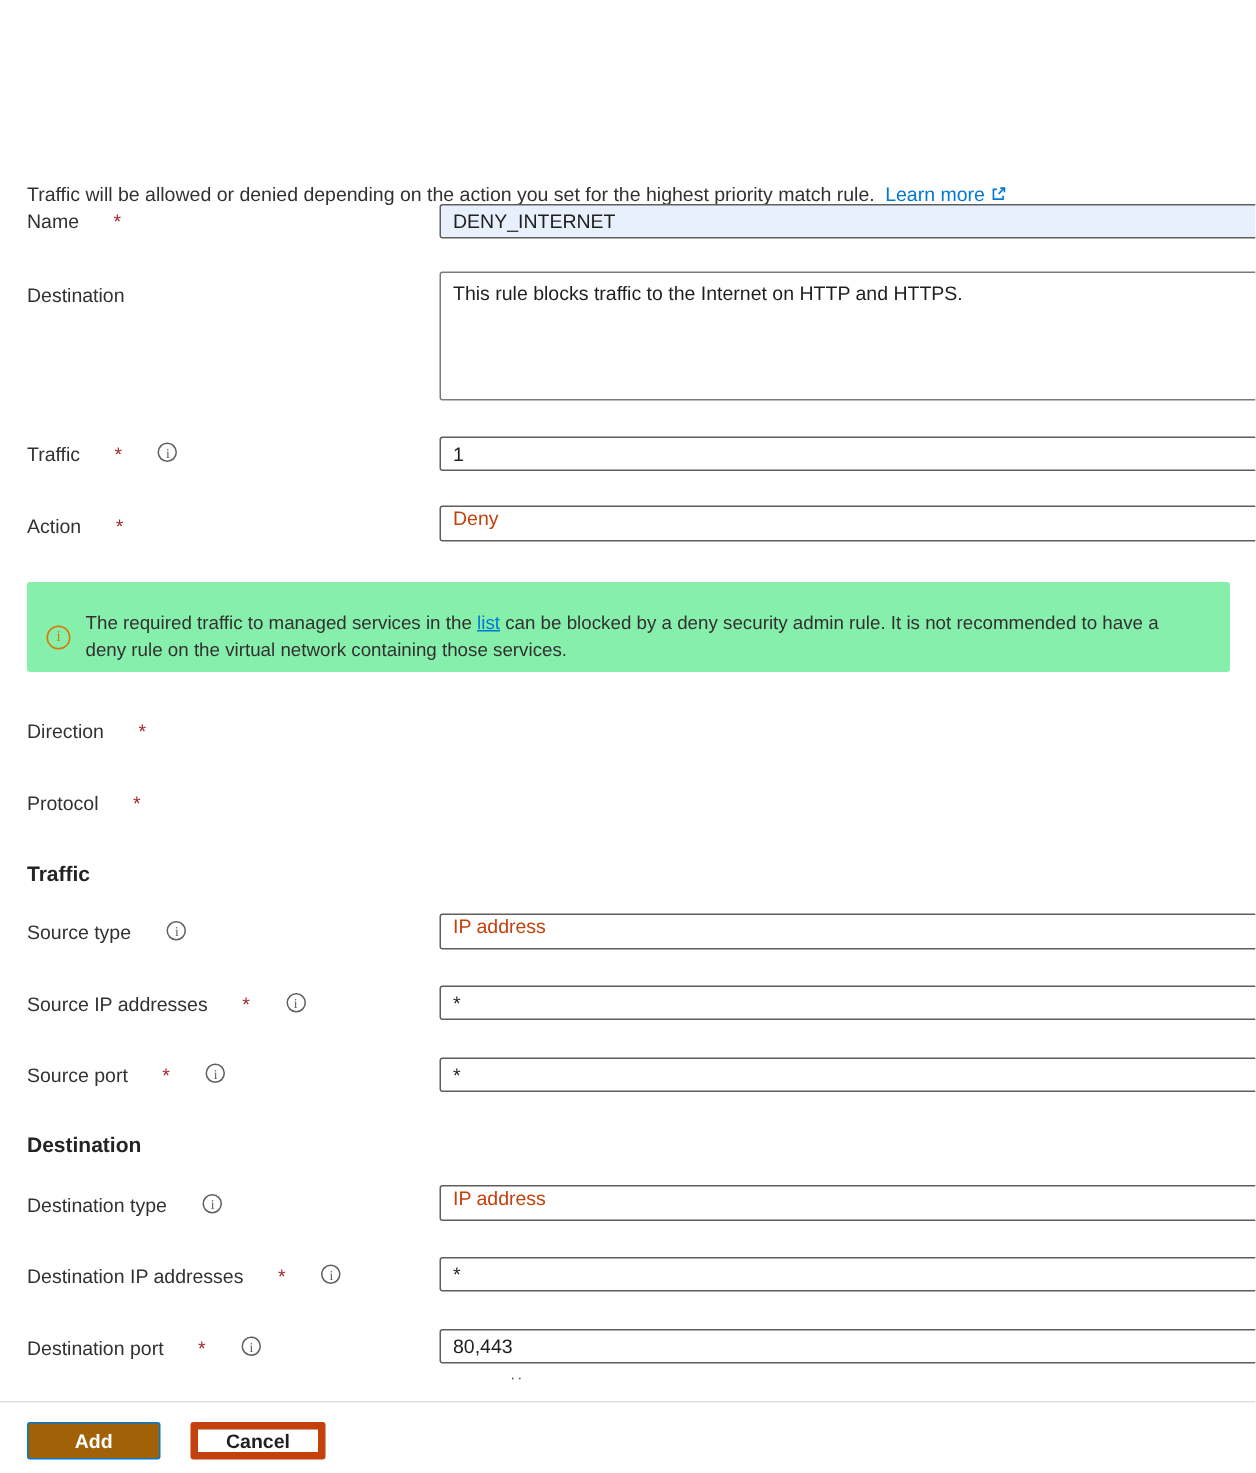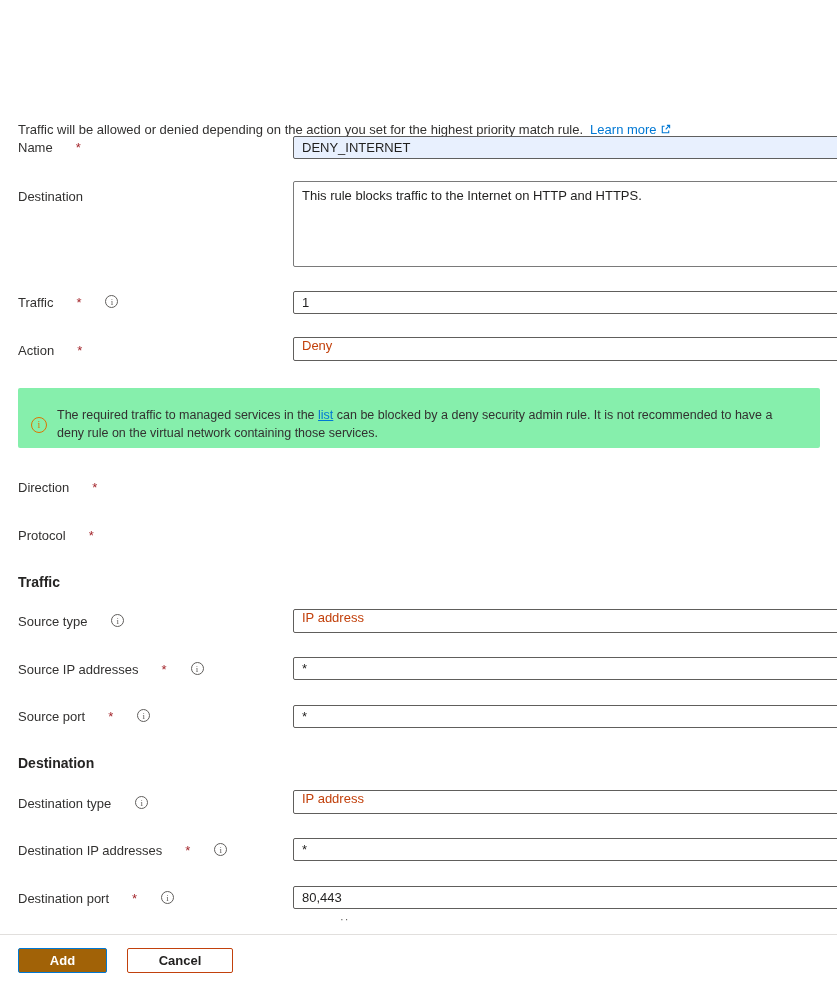--- a/index.html
+++ b/index.html
@@ -186,23 +186,23 @@
   }
   .btn-primary {
     left: 18px;
     width: 89px;
     background: #a16207;
     border: 1px solid #0078d4;
     color: #ffffff;
   }
   .btn-secondary {
     left: 127px;
-    width: 106px;
+    width: 90px;
     background: #ffffff;
-    border: 1px solid #c2410c;
+    border: 5px solid #c2410c;
     color: #201f1e;
   }
 </style>
 </head>
 <body>
 
 <div class="panel">
 
 
   <div class="intro">

